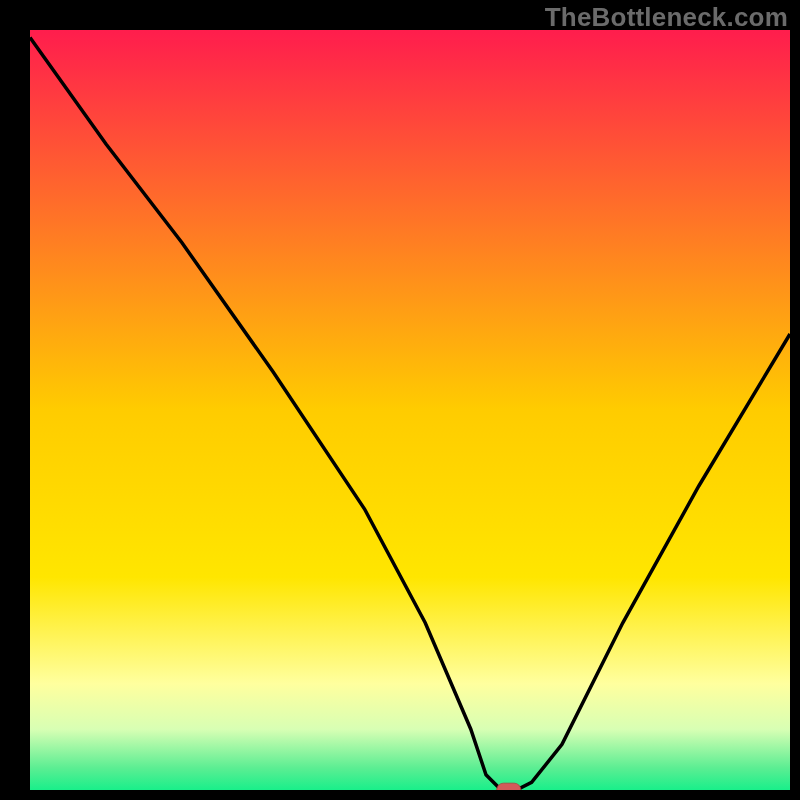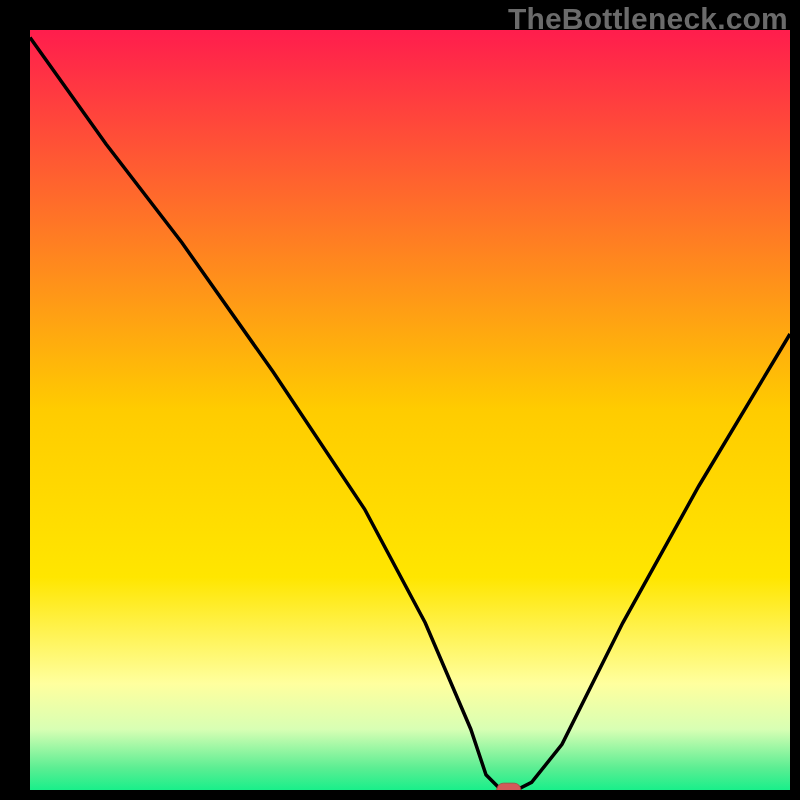--- a/index.html
+++ b/index.html
@@ -27,21 +27,21 @@
   }
   .plot svg {
     width: 100%;
     height: 100%;
     display: block;
   }
   .watermark {
     position: absolute;
     top: 2px;
     right: 12px;
-    font-size: 30px;
+    font-size: 26px;
     font-weight: 600;
     color: #6b6b6b;
     letter-spacing: 0.2px;
     user-select: none;
   }
   .marker {
     fill: #d35a5a;
     stroke: #b04040;
     stroke-width: 1;
   }

